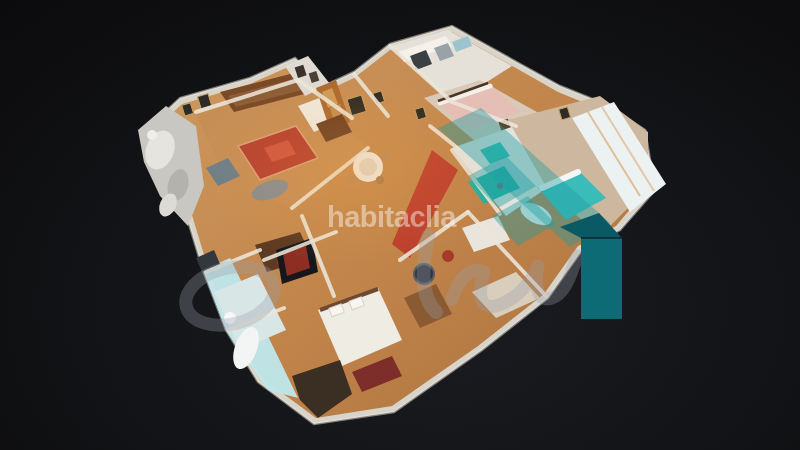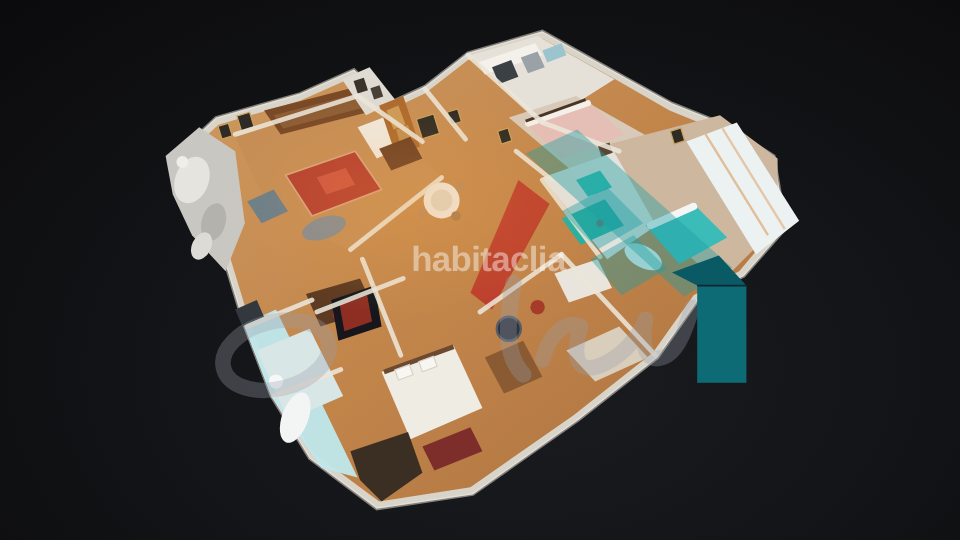--- a/index.html
+++ b/index.html
@@ -1,21 +1,21 @@
 <!DOCTYPE html>
 <html><head>
 <meta charset="utf-8">
 <style>
   html,body{margin:0;padding:0;}
   body{
     width:800px;height:450px;overflow:hidden;position:relative;
     font-family:"Liberation Sans", sans-serif;
     background:radial-gradient(ellipse 620px 420px at 55% 68%, #1b1c21 0%, #141518 45%, #0b0b0d 100%);
   }
-  #viewer{position:absolute;inset:0;width:800px;height:450px;cursor:grab;text-align:center;}
+  #viewer{position:absolute;inset:0;width:800px;height:450px;cursor:grab;}
   svg{display:block;}
   #wm-text{
     position:absolute;left:327px;top:203px;width:160px;
     font-size:29px;font-weight:bold;letter-spacing:-0.5px;line-height:1;
     color:rgba(255,255,255,0.44);
     pointer-events:none;user-select:none;
   }
 </style>
 </head>
 <body>

